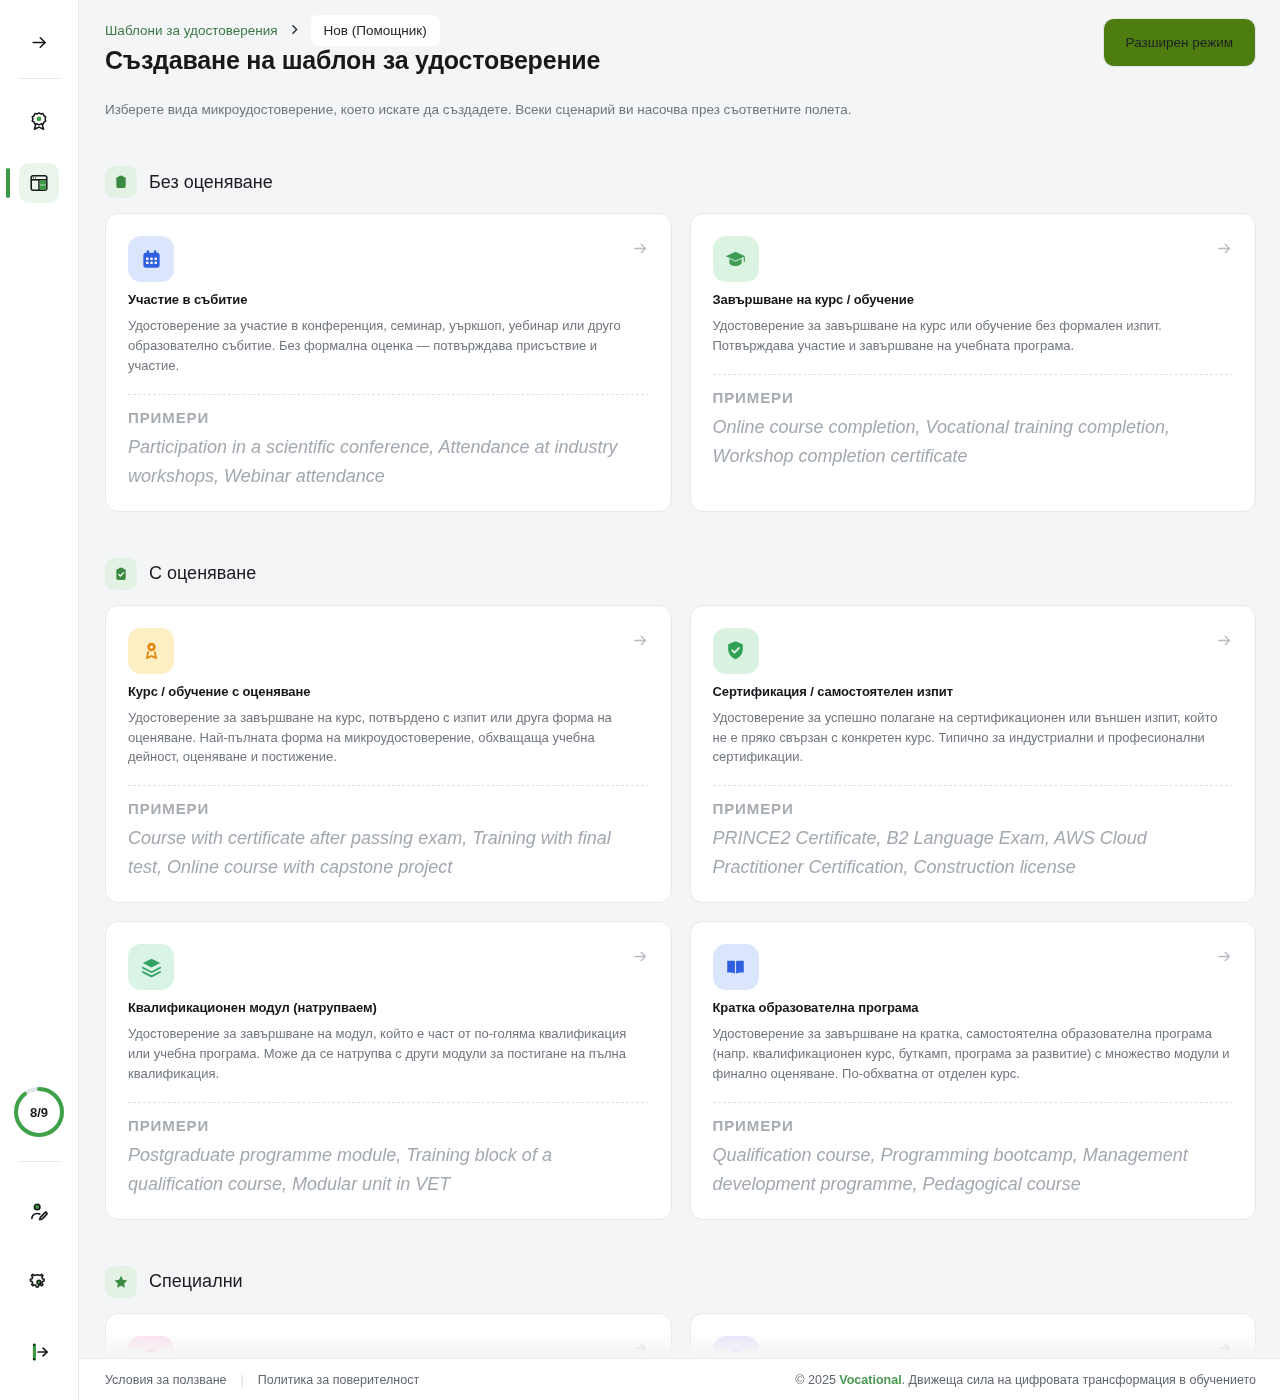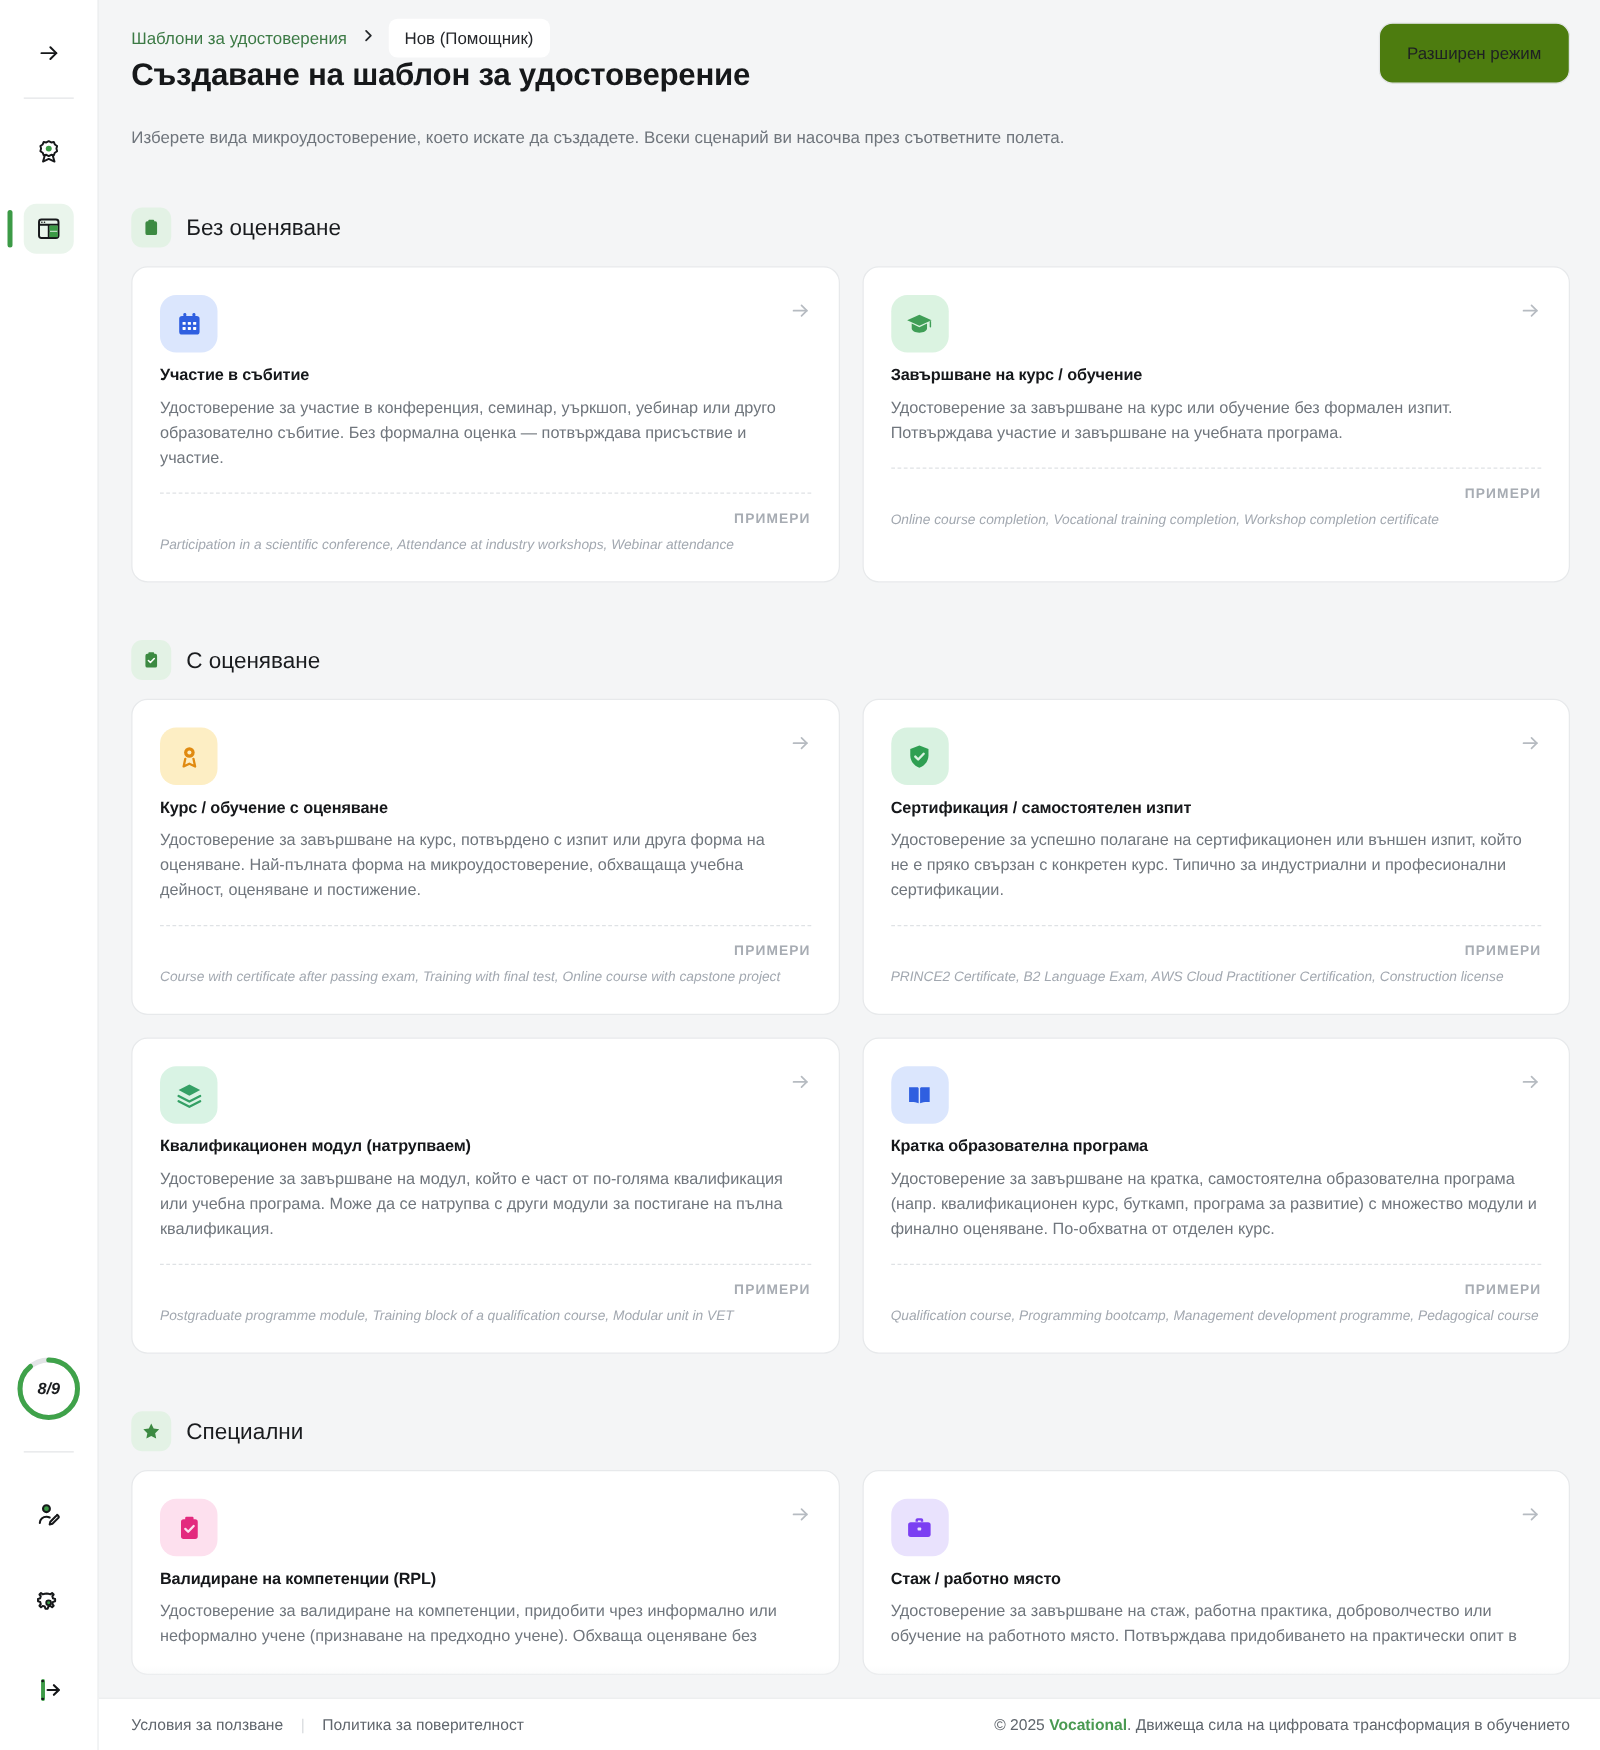--- a/index.html
+++ b/index.html
@@ -33,21 +33,21 @@
   }
   .rail-award { margin-top: 22px; }
   .rail-active {
     background: #eaf5ec;
   }
   .rail-active::before {
     content: ""; position: absolute; left: -13px; top: 5px;
     width: 4px; height: 30px; border-radius: 2px; background: #3c9a46;
   }
   .rail-spacer { flex: 1; }
-  .progress-ring { margin-bottom: 4px; font-style: italic; }
+  .progress-ring { margin-bottom: 4px; }
   .rail-divider-low { width: 40px; height: 1px; background: #e3e5e7; margin: 14px 0 0 0; }
   .rail-bottom-item { margin-top: 30px; }
   .rail-bottom-last { margin-top: 30px; margin-bottom: 28px; }
 
   
   .main {
     position: absolute; left: 79px; top: 0;
     width: 1201px; height: 1400px;
     overflow: hidden;
   }
@@ -118,25 +118,25 @@
   }
   .card-desc {
     font-size: 13px; color: #70767d; line-height: 1.52; margin-top: 9px;
   }
   .card-rule {
     border: 0; border-top: 1px dashed #dfe2e5; margin-top: auto;
     padding-top: 0;
   }
   .rule-wrap { margin-top: 18px; }
   .examples-label {
-    font-size: 11px; letter-spacing: 0.9px; color: #a7acb3;
-    font-weight: 700; margin-top: 14px; text-align: right;
+    font-size: 15px; letter-spacing: 0.9px; color: #a7acb3;
+    font-weight: 700; margin-top: 14px;
   }
   .examples-text {
-    font-size: 11px; color: #a2a8b0; font-style: italic;
+    font-size: 18px; color: #a2a8b0; font-style: italic;
     line-height: 1.62; margin-top: 7px;
   }
 
   
   .footer {
     position: absolute; left: 79px; bottom: 0; width: 1201px; height: 42px;
     background: #ffffff; border-top: 1px solid #e8eaec;
     display: flex; align-items: center; justify-content: space-between;
     padding: 0 24px 0 26px;
   }

